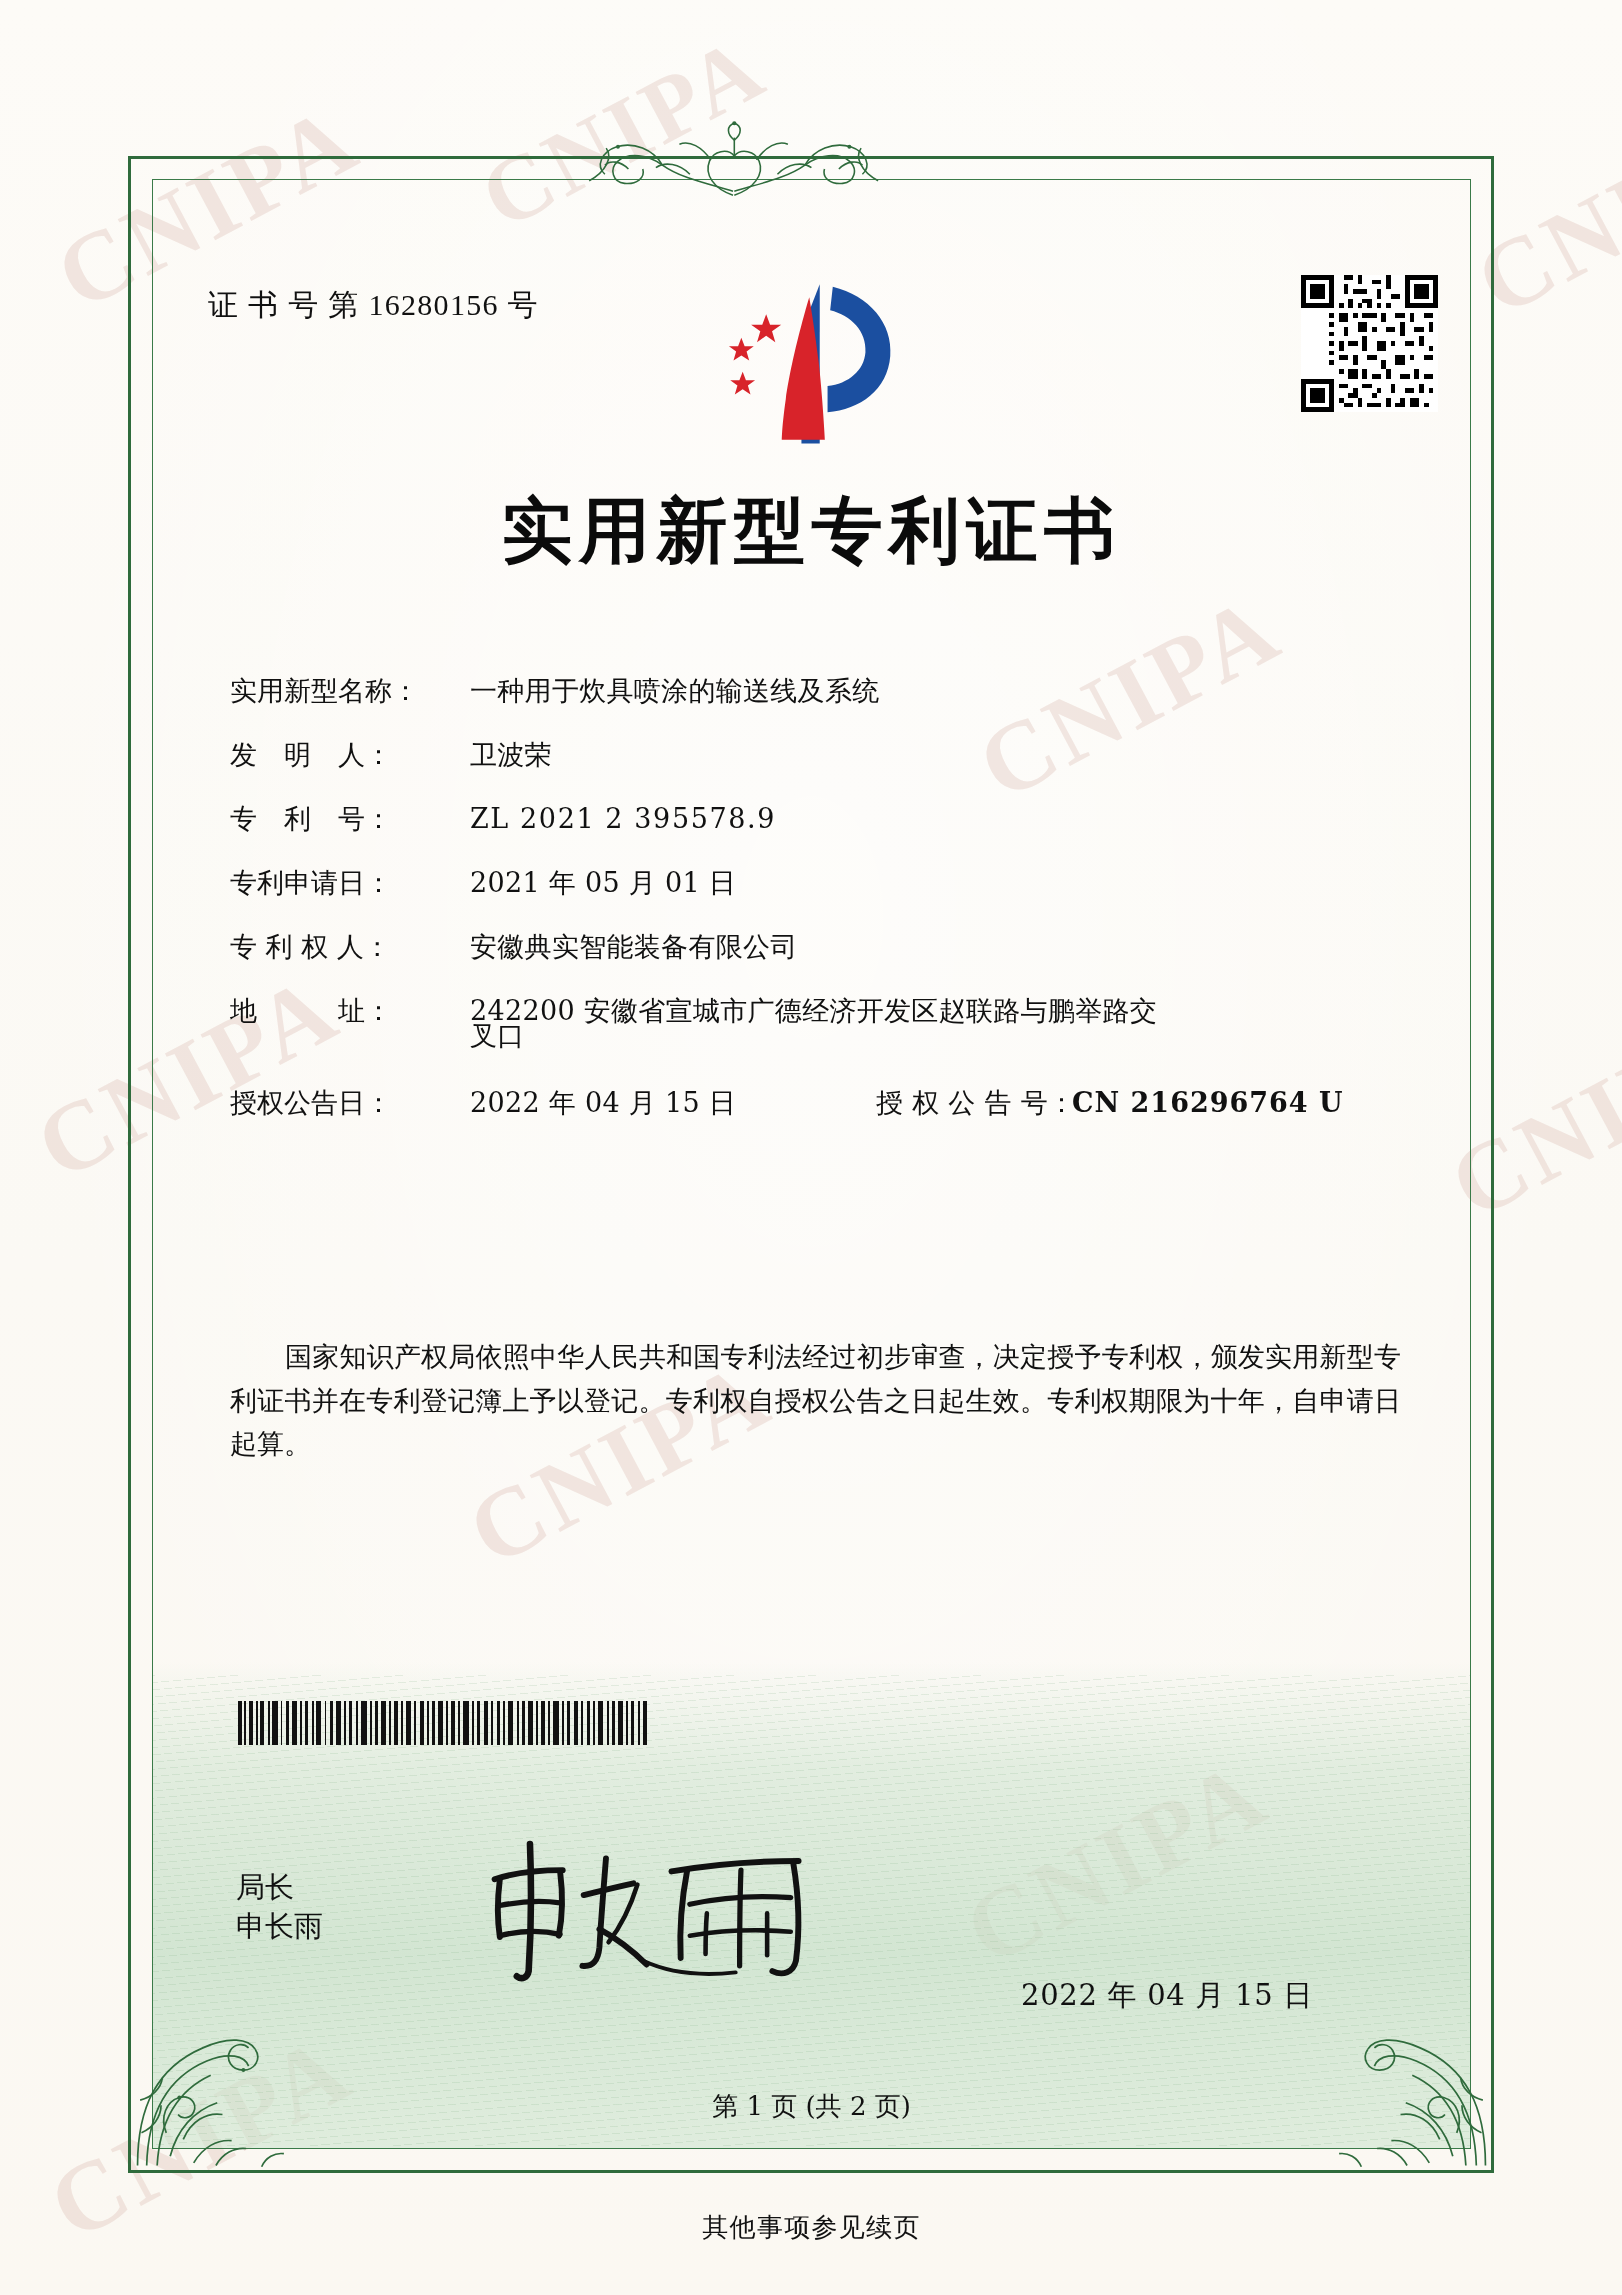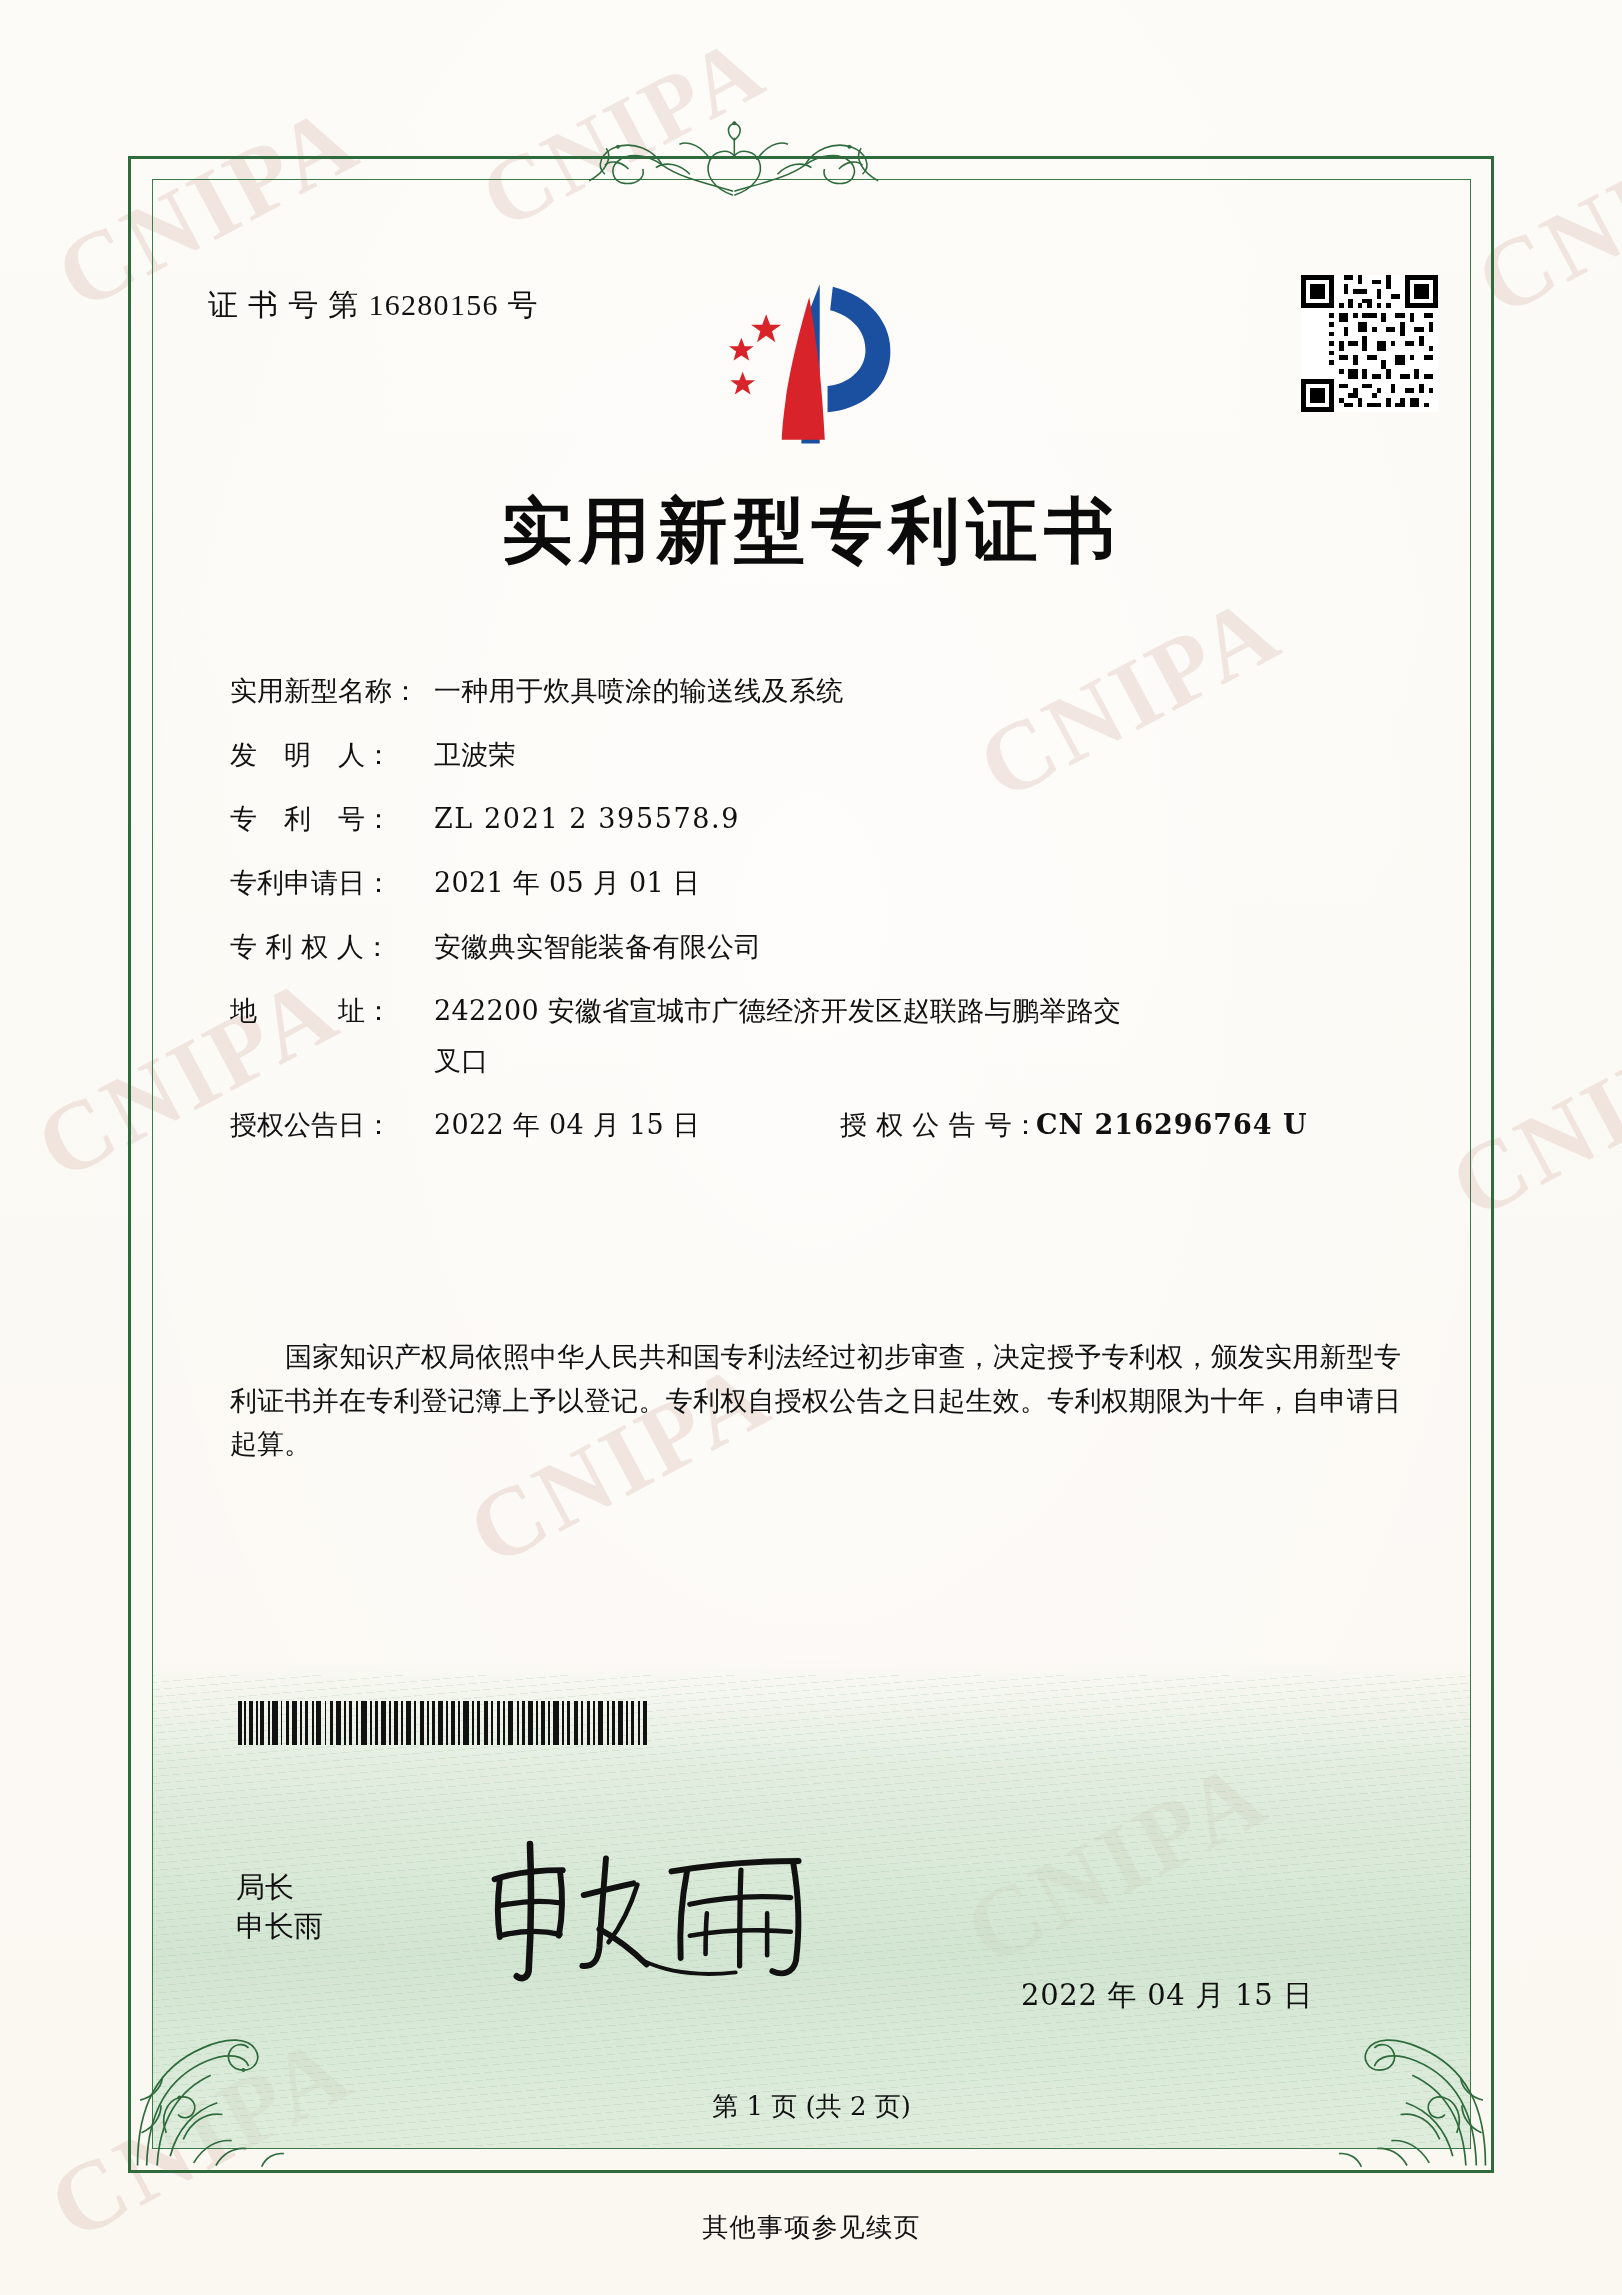--- a/index.html
+++ b/index.html
@@ -146,38 +146,40 @@
     top: 677px;
     width: 1178px;
     color: #111;
     font-size: 27px;
     line-height: 1.0;
   }
   .field-row {
     display: flex;
     align-items: flex-start;
     margin-bottom: 37px;
+    gap: 36px;
   }
   .field-label {
     width: 204px;
     flex: 0 0 204px;
     white-space: pre;
     font-family: "DejaVu Serif", "Liberation Serif", serif;
   }
   .field-value {
     flex: 1 1 auto;
     font-family: "DejaVu Serif", "Liberation Serif", serif;
     letter-spacing: 0.3px;
   }
   .field-value.mono-ish {
     letter-spacing: 1.6px;
   }
   .addr-second {
     display: block;
-    margin-top: 23px;
+    margin-top: 1px;
+    font-family: Liberation Mono, monospace;
   }
 
   
   .field-row.grant .field-value {
     display: flex;
     gap: 0;
     width: 100%;
   }
   .grant-date { width: 406px; flex: 0 0 406px; }
   .grant-no-label { width: 196px; flex: 0 0 196px; white-space: pre; }

